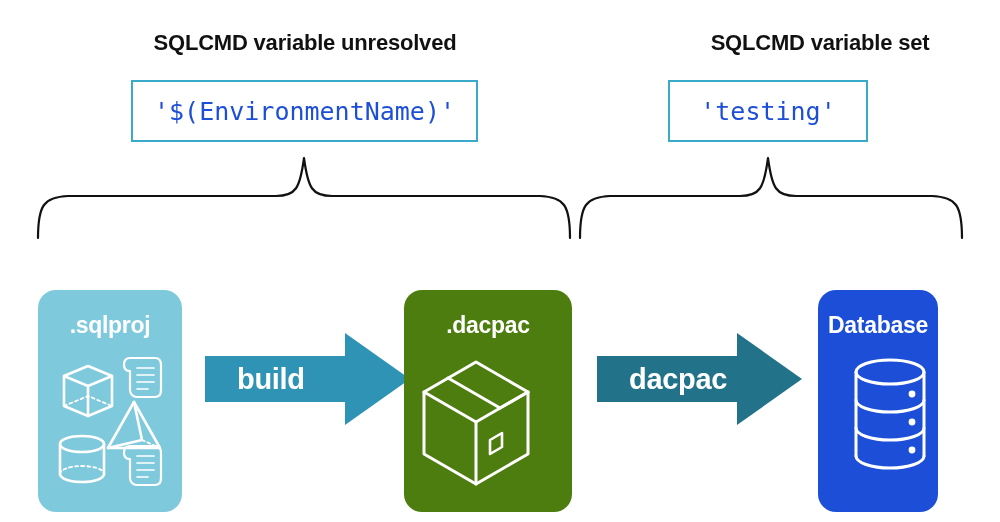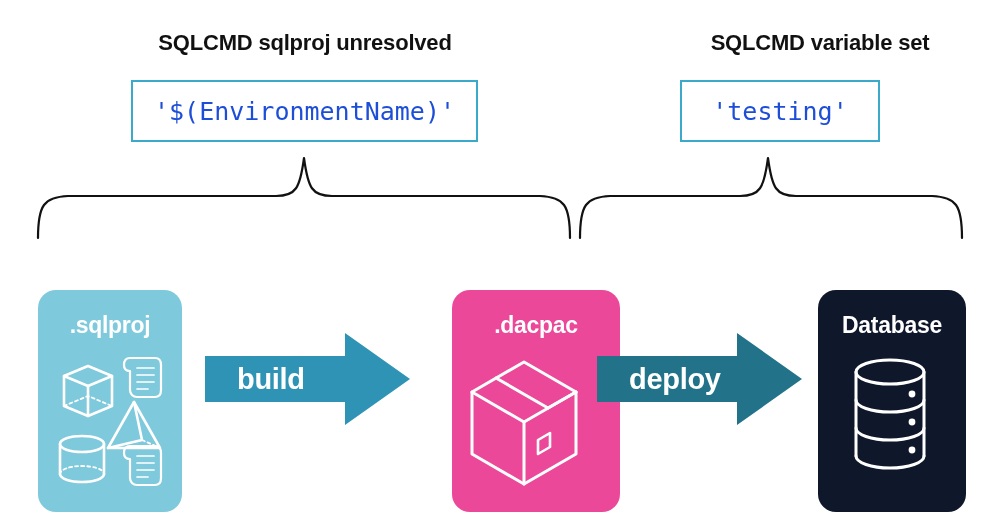--- a/index.html
+++ b/index.html
@@ -38,21 +38,21 @@
     background: #ffffff;
     display: flex;
     align-items: center;
     justify-content: center;
     font-family: "DejaVu Sans Mono", "Liberation Mono", monospace;
     font-size: 25px;
     color: #1d4ed8;
     letter-spacing: 0px;
   }
   #box-unresolved { left: 131px; top: 80px; width: 347px; height: 62px; }
-  #box-set        { left: 668px; top: 80px; width: 200px; height: 62px; margin-left: 12px; }
+  #box-set        { left: 668px; top: 80px; width: 200px; height: 62px; }
 
   
   #brace-layer {
     position: absolute;
     left: 0;
     top: 0;
     width: 1000px;
     height: 522px;
     pointer-events: none;
   }
@@ -77,22 +77,22 @@
     letter-spacing: -0.3px;
   }
   .card-art {
     position: absolute;
     left: 0;
     right: 0;
     top: 54px;
     bottom: 10px;
   }
   #card-sqlproj  { left: 38px;  top: 262px; width: 144px; height: 222px; background: #7FC9DC; }
-  #card-dacpac   { left: 452px; top: 262px; width: 168px; height: 222px; background: #ec4899; }
-  #card-database { left: 818px; top: 262px; width: 148px; height: 222px; background: #0f172a; }
+  #card-dacpac   { left: 404px; top: 262px; width: 168px; height: 222px; background: #4d7c0f; }
+  #card-database { left: 818px; top: 262px; width: 120px; height: 222px; background: #1d4ed8; }
 
   
   .arrow {
     position: absolute;
   }
   .arrow-text {
     position: absolute;
     left: 0;
     top: 0;
     width: 100%;
@@ -108,21 +108,21 @@
     letter-spacing: -0.3px;
   }
   #arrow-build  { left: 205px; top: 333px; width: 205px; height: 92px; }
   #arrow-deploy { left: 597px; top: 333px; width: 205px; height: 92px; }
 </style>
 </head>
 <body>
 
 <div id="canvas">
 
-  <div class="section-title" id="title-left">SQLCMD sqlproj unresolved</div>
+  <div class="section-title" id="title-left">SQLCMD variable unresolved</div>
   <div class="section-title" id="title-right">SQLCMD variable set</div>
 
   <div class="value-box" id="box-unresolved">'$(EnvironmentName)'</div>
   <div class="value-box" id="box-set">'testing'</div>
 
   <svg id="brace-layer" viewBox="0 0 1000 522">
 
     <path d="M 38,238
              C 38,205 44,197 68,196
              L 276,196
@@ -208,21 +208,21 @@
           <path d="M 86,96 L 98,89 L 98,103 L 86,110 Z" stroke-width="2.6"></path>
         </g>
       </svg>
     </div>
   </div>
 
   <div class="arrow" id="arrow-deploy">
     <svg viewBox="0 0 205 92" width="205" height="92">
       <polygon points="0,23 140,23 140,0 205,46 140,92 140,69 0,69" fill="#22738A"></polygon>
     </svg>
-    <div class="arrow-text">deploy</div>
+    <div class="arrow-text">dacpac</div>
   </div>
 
   <div class="card" id="card-database">
     <div class="card-label">Database</div>
     <div class="card-art">
       <svg viewBox="0 0 144 160" width="144" height="160">
         <g fill="none" stroke="#ffffff" stroke-width="3" stroke-linecap="round" stroke-linejoin="round">
           <ellipse cx="72" cy="28" rx="34" ry="12"></ellipse>
           <path d="M 38,28 L 38,112"></path>
           <path d="M 106,28 L 106,112"></path>

